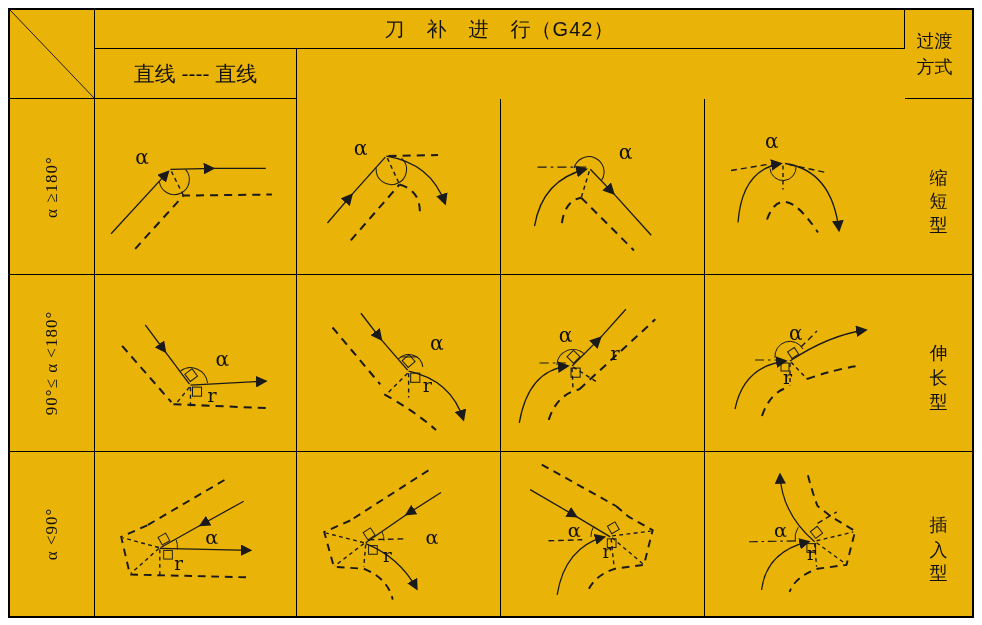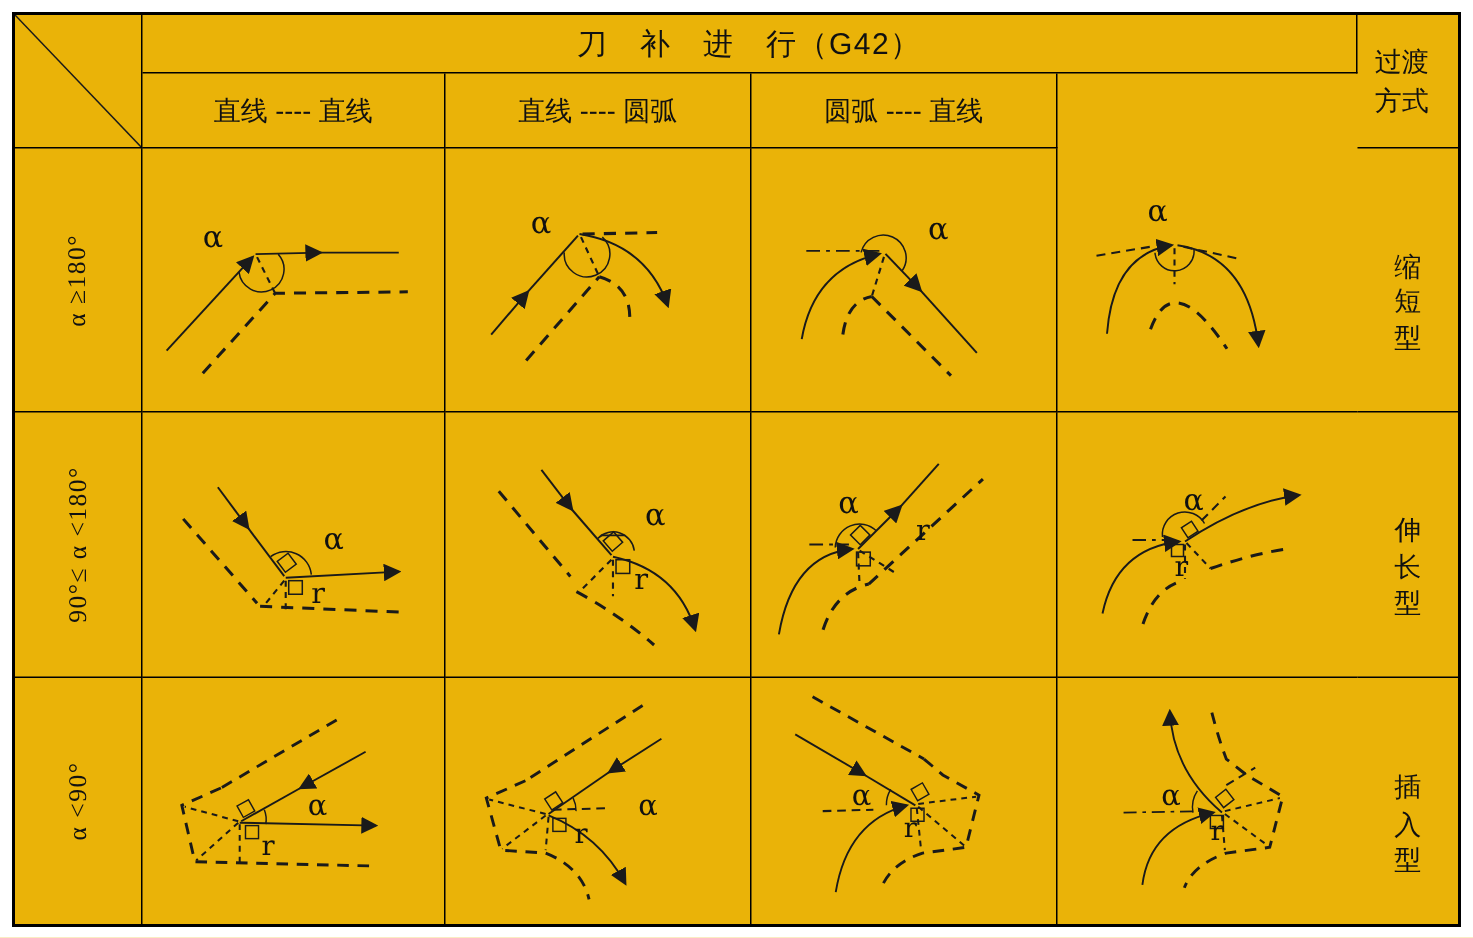--- a/index.html
+++ b/index.html
@@ -6,21 +6,21 @@
   body{width:982px;height:625px;position:relative;font-family:"Liberation Sans",sans-serif;color:#111;}
   .table{position:absolute;left:8px;top:8px;width:962px;height:606px;border:2px solid #000;
          display:grid;background:#eab308;
          grid-template-columns:85px 202px 204px 204px 200px 1fr;
          grid-template-rows:39px 50px 176px 177px 1fr;}
   .cell{border-right:1.4px solid #000;border-bottom:1.4px solid #000;position:relative;
         display:flex;align-items:center;justify-content:center;overflow:hidden;}
   .no-r{border-right:none;}
   .no-b{border-bottom:none;}
   .title{font-size:20px;white-space:pre;letter-spacing:1px;}
-  .subhead{font-size:18px;white-space:pre;}
+  .subhead{font-size:21px;white-space:pre;}
   .transmode span{display:block;width:44px;text-align:left;font-size:18px;line-height:1.45;}
   .vlab{transform:rotate(-90deg);white-space:nowrap;font-family:"Liberation Serif",serif;
         font-size:17px;letter-spacing:1px;}
   .type{writing-mode:vertical-rl;text-orientation:upright;font-size:18px;letter-spacing:1.35em;
         padding-top:6px;}
   .diag svg{width:100%;height:100%;}
   
   .s{fill:none;stroke:#1a1a1a;stroke-width:1.3px;}
   .thin{fill:none;stroke:#1a1a1a;stroke-width:1px;}
   .d1{fill:none;stroke:#1a1a1a;stroke-width:2px;stroke-dasharray:8 6;}
@@ -49,22 +49,20 @@
     </svg>
   </div>
 
   <div class="cell title" style="grid-column:2 / span 4;grid-row:1;">刀　补　进　行（G42）</div>
 
   <div class="cell transmode no-r" style="grid-column:6;grid-row:1 / span 2;">
     <span>过渡方式</span>
   </div>
 
   <div class="cell subhead" style="grid-column:2;grid-row:2;">直线 ---- 直线</div>
-  <div class="cell subhead" style="grid-column:3;grid-row:2;">直线 ---- 圆弧</div>
-  <div class="cell subhead" style="grid-column:4;grid-row:2;">圆弧 ---- 直线</div>
 
   <div class="cell" style="grid-column:1;grid-row:3;">
     <span class="vlab">α ≥180°</span>
   </div>
   <div class="cell" style="grid-column:1;grid-row:4;">
     <span class="vlab">90°≤ α &lt;180°</span>
   </div>
   <div class="cell no-b" style="grid-column:1;grid-row:5;">
     <span class="vlab">α &lt;90°</span>
   </div>

